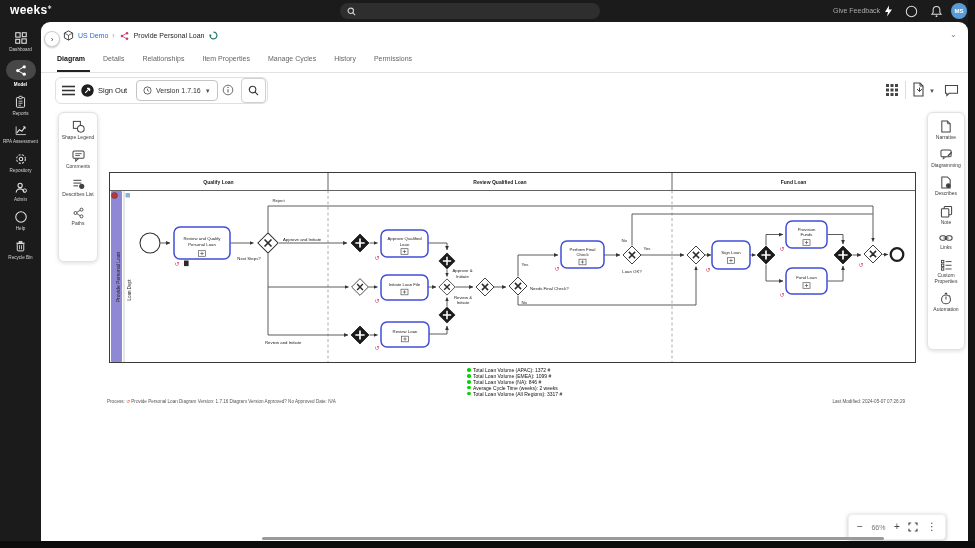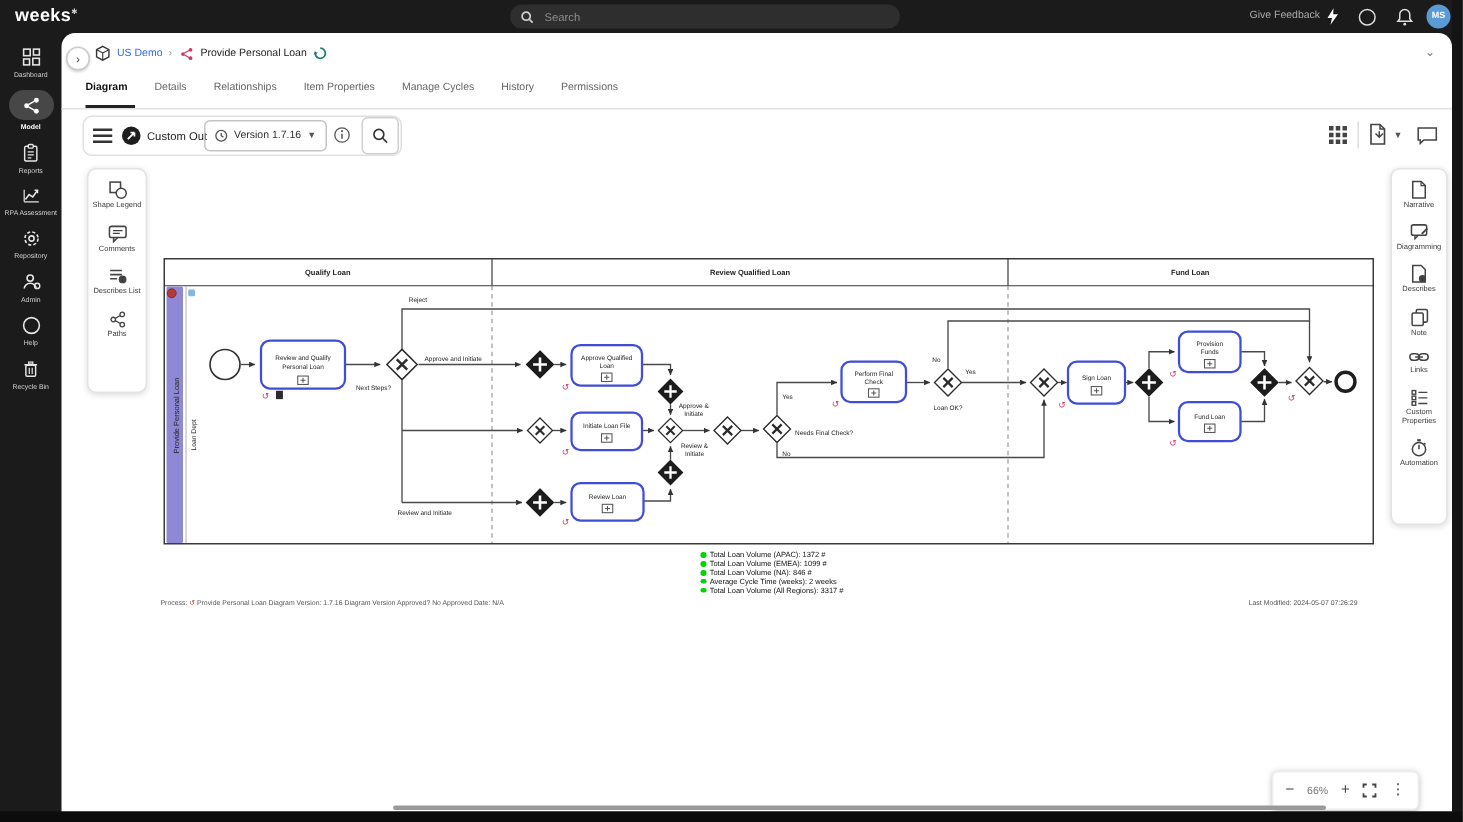--- a/index.html
+++ b/index.html
@@ -69,21 +69,20 @@
 
 <div id="stage">
 
   <div id="topbar" class="abs">
     <div class="abs logo"><span>weeks</span><sup>✱</sup></div>
     <div class="abs searchpill">
       <svg class="ic" width="9" height="9" viewBox="0 0 10 10">
           <circle cx="4.2" cy="4.2" r="3" fill="none" stroke="#cfcfcf" stroke-width="1.3"></circle>
           <line x1="6.6" y1="6.6" x2="9" y2="9" stroke="#cfcfcf" stroke-width="1.3"></line>
         </svg>
-      <input placeholder="Search" style="">
     </div>
     <div class="abs tb-right" style="left:833px;top:7px;">Give Feedback</div>
     <svg class="abs ic" style="left:883px;top:5px;" width="11" height="12" viewBox="0 0 11 12">
         <polygon points="6,0.5 2,7 5,7 4,11.5 9,4.5 5.8,4.5" fill="#fff"></polygon>
       </svg>
     <svg class="abs ic" style="left:905px;top:4.5px;" width="13" height="13" viewBox="0 0 14 14">
         <circle cx="7" cy="7" r="5.6" fill="none" stroke="#ddd" stroke-width="1.1"></circle>
         <text x="7" y="9.6" text-anchor="middle" font-size="7.5" fill="#ddd">?</text>
       </svg>
     <svg class="abs ic" style="left:930px;top:4.5px;" width="13" height="13" viewBox="0 0 14 14">
@@ -210,21 +209,21 @@
   <svg class="abs ic" style="left:62px;top:85px;" width="13" height="11" viewBox="0 0 13 11">
       <line x1="0" y1="1.5" x2="13" y2="1.5" stroke="#333" stroke-width="1.6"></line>
       <line x1="0" y1="5.5" x2="13" y2="5.5" stroke="#333" stroke-width="1.6"></line>
       <line x1="0" y1="9.5" x2="13" y2="9.5" stroke="#333" stroke-width="1.6"></line>
     </svg>
   <div class="abs" style="left:81px;top:84px;display:flex;align-items:center;gap:4px;">
     <svg class="ic" width="13" height="13" viewBox="0 0 13 13">
         <circle cx="6.5" cy="6.5" r="6.2" fill="#1e1e1e"></circle>
         <path d="M4.2,8.8 L8.6,4.4 M8.6,4.4 h-2.6 M8.6,4.4 v2.6" stroke="#fff" stroke-width="1.2" fill="none"></path>
       </svg>
-    <span class="btnlabel">Custom Out</span>
+    <span class="btnlabel">Sign Out</span>
   </div>
   <div class="abs verbox" style="left:136px;top:80px;">
     <svg class="ic" width="9" height="9" viewBox="0 0 10 10">
         <circle cx="5" cy="5" r="4" fill="none" stroke="#555" stroke-width="1"></circle>
         <path d="M5,3 V5 L6.6,6" fill="none" stroke="#555" stroke-width="1"></path>
       </svg>
     <span>Version 1.7.16</span>
     <span class="caret">▼</span>
   </div>
   <svg class="abs ic" style="left:222px;top:84px;" width="12" height="12" viewBox="0 0 14 14">

